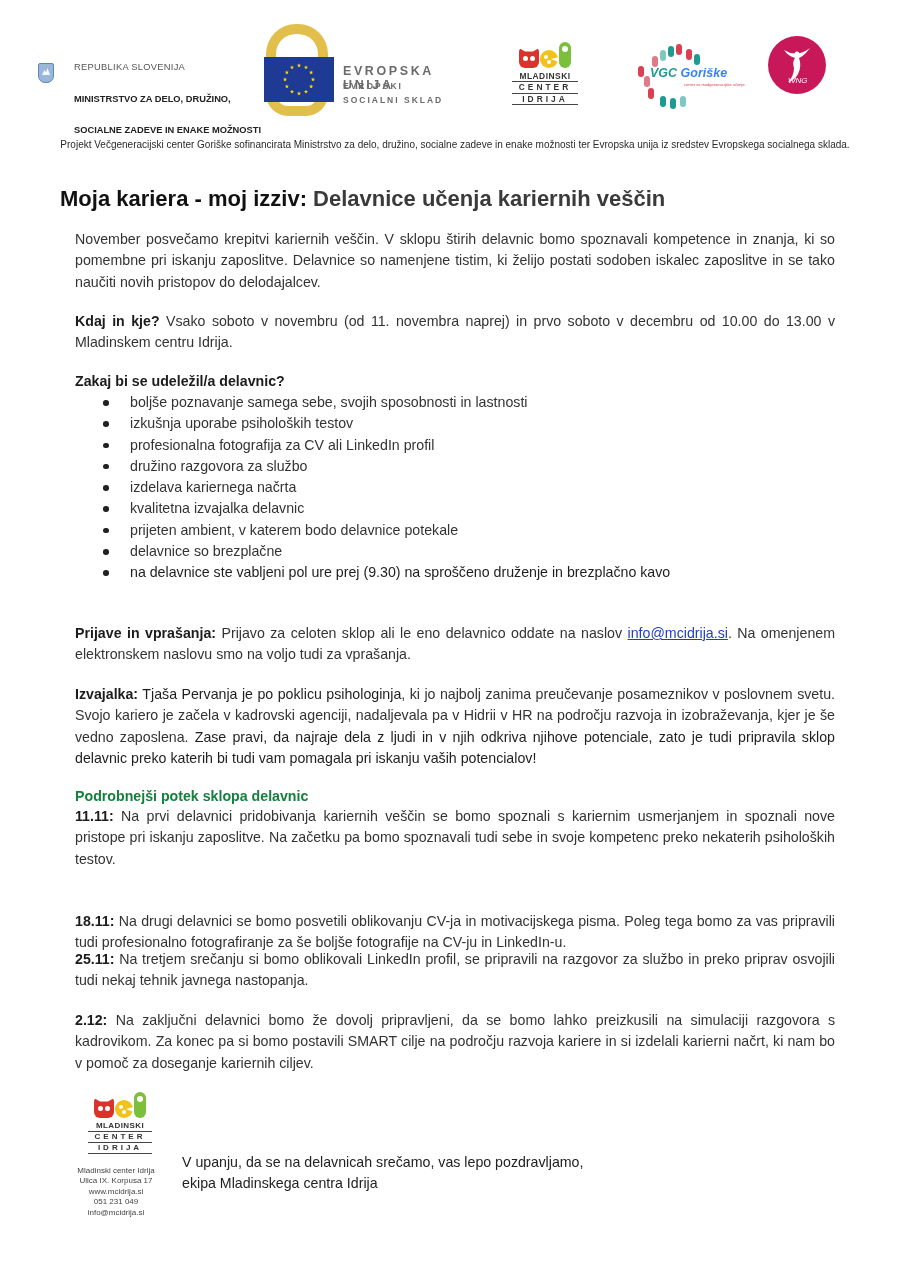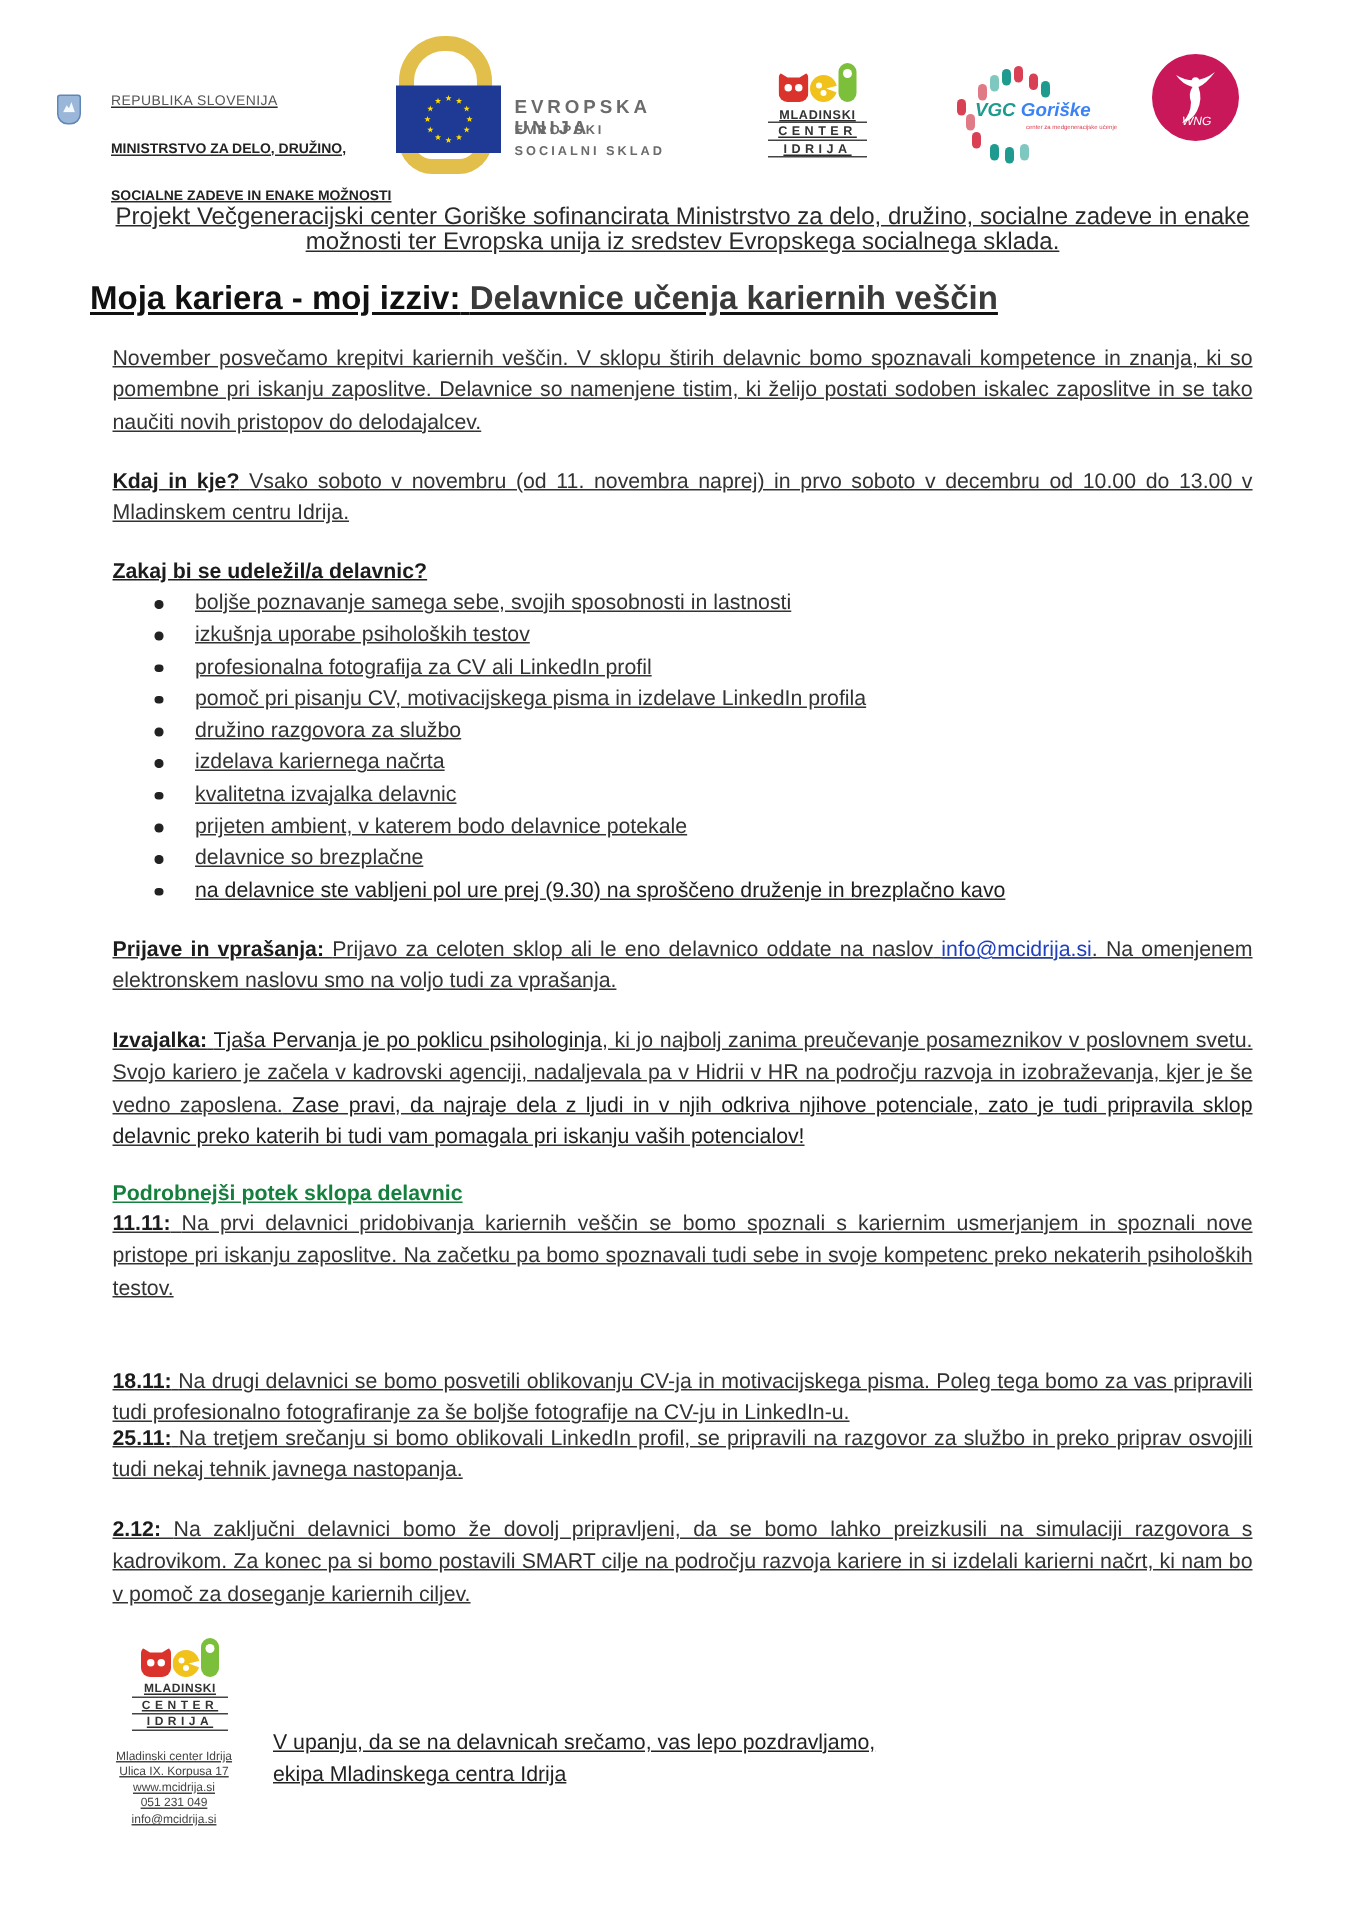--- a/index.html
+++ b/index.html
@@ -1,18 +1,18 @@
 <!DOCTYPE html>
 <html><head>
 <meta charset="utf-8">
 <style>
   html, body { margin: 0; padding: 0; background: #ffffff; }
   body { width: 900px; height: 1273px; position: relative; overflow: hidden;
          font-family: "Liberation Sans", sans-serif; color: #2b2b2b; }
-  .abs { position: absolute; text-decoration: underline; }
+  .abs { position: absolute; }
 
   
   .gov { left: 38px; top: 62px; display: flex; align-items: flex-start; }
   .gov .crest { width: 14px; height: 18px; border-radius: 2px 2px 7px 7px; background: #9ab6d8; border: 1px solid #5f86b8; margin-right: 20px; margin-top: 1px; position: relative; }
   .gov .crest::after { content: ""; position: absolute; left: 3px; top: 4px; width: 8px; height: 7px; background: #f4f8ff; clip-path: polygon(0 100%, 30% 30%, 50% 60%, 70% 0, 100% 100%); }
   .gov .txt { font-size: 9.3px; line-height: 11.5px; color: #222; }
   .gov .txt .l1 { color: #555; letter-spacing: 0.3px; }
   .gov .txt .l2, .gov .txt .l3 { font-weight: bold; margin-top: 20px; }
 
   .eu { left: 264px; top: 24px; width: 218px; height: 92px; }
@@ -43,21 +43,21 @@
   .vgc .ring span { position: absolute; width: 6px; height: 11px; border-radius: 3px; }
   .vgc .label { position: absolute; left: 26px; top: 22px; font-size: 12.5px; font-weight: bold; font-style: italic; white-space: nowrap; }
   .vgc .label .a { color: #1f9a8f; }
   .vgc .label .b { color: #3b82f6; }
   .vgc .sub { position: absolute; left: 60px; top: 38px; font-size: 4px; color: #d94053; white-space: nowrap; }
 
   .wng { left: 768px; top: 36px; width: 58px; height: 58px; border-radius: 50%; background: #c8185a; }
   .wng svg { position: absolute; left: 0; top: 0; }
 
   
-  .funding { left: 60px; top: 136px; width: 790px; text-align: center; font-size: 16px; line-height: 17px; color: #2a2a2a; }
+  .funding { left: 60px; top: 136px; width: 790px; text-align: center; font-size: 10px; line-height: 17px; color: #2a2a2a; }
   .title { left: 60px; top: 186px; width: 790px; text-align: left; font-size: 22px; font-weight: bold; color: #111; }
   .title .rest { color: #3a3a3a; }
 
   .p { left: 75px; width: 760px; font-size: 14.2px; line-height: 21.3px; color: #333; text-align: justify; }
   .p b { color: #1c1c1c; }
   .p .dark { color: #1e1e1e; }
   .last-left { text-align-last: left; }
 
   .intro { top: 229px; }
   .when { top: 311px; }
@@ -182,21 +182,20 @@
   <b>Kdaj in kje?</b>
   <span>Vsako soboto v novembru (od 11. novembra naprej) in prvo soboto v decembru od 10.00 do 13.00 v Mladinskem centru Idrija.</span>
 </div>
 
 <div class="abs p why-h">Zakaj bi se udeležil/a delavnic?</div>
 
 <ul class="abs list" id="why-list">
     <li><span class="dot"></span><span>boljše poznavanje samega sebe, svojih sposobnosti in lastnosti</span></li>
     <li><span class="dot"></span><span>izkušnja uporabe psiholoških testov</span></li>
     <li><span class="dot"></span><span>profesionalna fotografija za CV ali LinkedIn profil</span></li>
-    <li><span class="dot"></span><span>pomoč pri pisanju CV, motivacijskega pisma in izdelave LinkedIn profila</span></li>
     <li><span class="dot"></span><span>družino razgovora za službo</span></li>
     <li><span class="dot"></span><span>izdelava kariernega načrta</span></li>
     <li><span class="dot"></span><span>kvalitetna izvajalka delavnic</span></li>
     <li><span class="dot"></span><span>prijeten ambient, v katerem bodo delavnice potekale</span></li>
     <li><span class="dot"></span><span>delavnice so brezplačne</span></li>
     <li class="dark"><span class="dot"></span><span>na delavnice ste vabljeni pol ure prej (9.30) na sproščeno druženje in brezplačno kavo</span></li>
   </ul>
 
 <div class="abs p apply last-left">
   <b>Prijave in vprašanja:</b>

